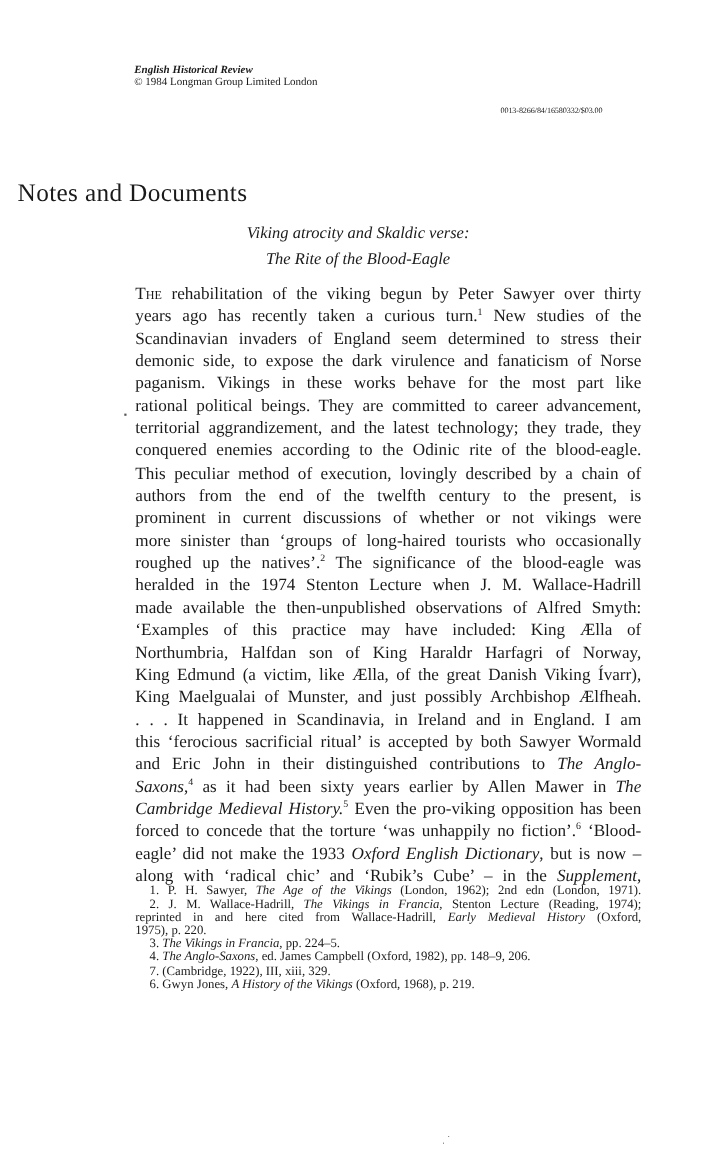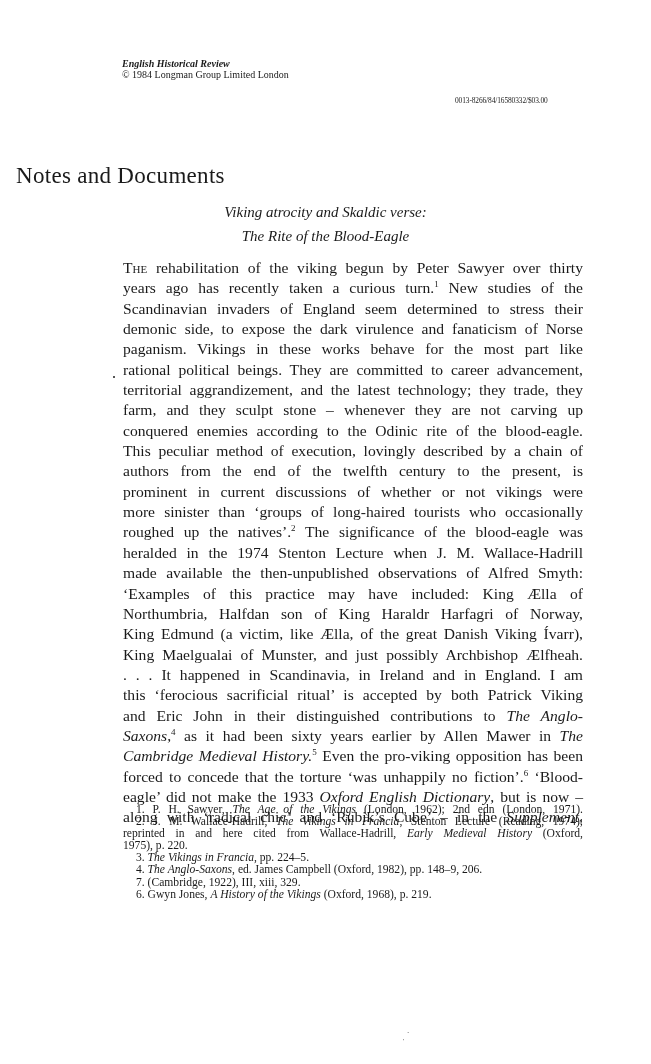--- a/index.html
+++ b/index.html
@@ -46,35 +46,34 @@
 <div class="stray"></div>
 
 <div class="body-text">
   <span class="line"><span class="sc">The</span><span> rehabilitation of the viking begun by Peter Sawyer over thirty</span></span>
   <span class="line"><span>years ago has recently taken a curious turn.</span><sup>1</sup><span> New studies of the</span></span>
   <span class="line">Scandinavian invaders of England seem determined to stress their</span>
   <span class="line">demonic side, to expose the dark virulence and fanaticism of Norse</span>
   <span class="line">paganism. Vikings in these works behave for the most part like</span>
   <span class="line">rational political beings. They are committed to career advancement,</span>
   <span class="line">territorial aggrandizement, and the latest technology; they trade, they</span>
-  <span class="line">farm, and they sculpt stone – whenever they are not carving up</span>
   <span class="line">conquered enemies according to the Odinic rite of the blood-eagle.</span>
   <span class="line">This peculiar method of execution, lovingly described by a chain of</span>
   <span class="line">authors from the end of the twelfth century to the present, is</span>
   <span class="line">prominent in current discussions of whether or not vikings were</span>
   <span class="line">more sinister than ‘groups of long-haired tourists who occasionally</span>
   <span class="line"><span>roughed up the natives’.</span><sup>2</sup><span> The significance of the blood-eagle was</span></span>
   <span class="line">heralded in the 1974 Stenton Lecture when J. M. Wallace-Hadrill</span>
   <span class="line">made available the then-unpublished observations of Alfred Smyth:</span>
   <span class="line">‘Examples of this practice may have included: King Ælla of</span>
   <span class="line">Northumbria, Halfdan son of King Haraldr Harfagri of Norway,</span>
   <span class="line">King Edmund (a victim, like Ælla, of the great Danish Viking Ívarr),</span>
   <span class="line">King Maelgualai of Munster, and just possibly Archbishop Ælfheah.</span>
   <span class="line">. . . It happened in Scandinavia, in Ireland and in England. I am</span>
-  <span class="line">this ‘ferocious sacrificial ritual’ is accepted by both Patrick Viking</span>
+  <span class="line">this ‘ferocious sacrificial ritual’ is accepted by both Sawyer Wormald</span>
   <span class="line"><span>and Eric John in their distinguished contributions to </span><i>The Anglo-</i></span>
   <span class="line"><i>Saxons</i>,<sup>4</sup><span> as it had been sixty years earlier by Allen Mawer in </span><i>The</i></span>
   <span class="line"><i>Cambridge Medieval History.</i><sup>5</sup><span> Even the pro-viking opposition has been</span></span>
   <span class="line"><span>forced to concede that the torture ‘was unhappily no fiction’.</span><sup>6</sup><span> ‘Blood-</span></span>
   <span class="line"><span>eagle’ did not make the 1933 </span><i>Oxford English Dictionary</i><span>, but is now –</span></span>
   <span class="line"><span>along with ‘radical chic’ and ‘Rubik’s Cube’ – in the </span><i>Supplement</i><span>,</span></span>
 </div>
 
 <div class="notes">
   <span class="line ind"><span>1. P. H. Sawyer, </span><i>The Age of the Vikings</i><span> (London, 1962); 2nd edn (London, 1971).</span></span>

